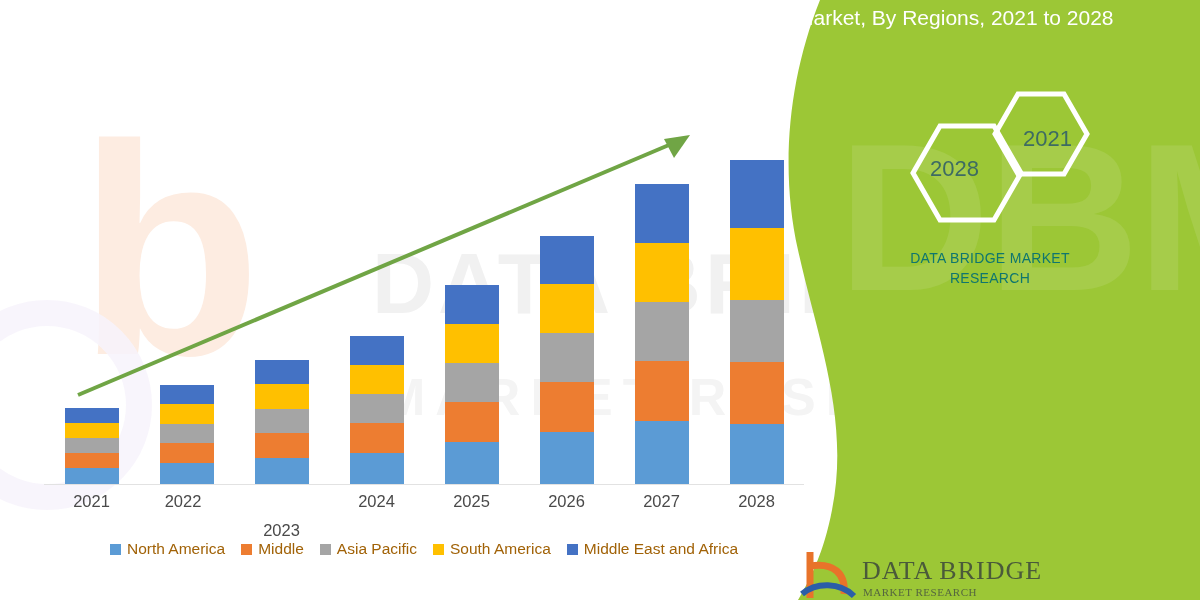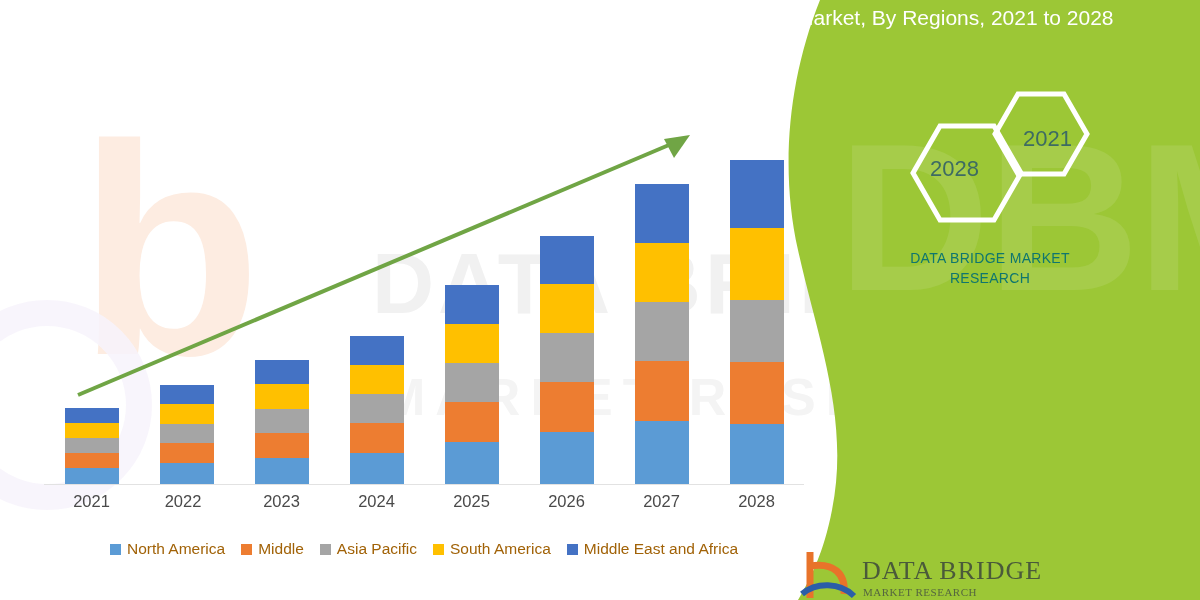--- a/index.html
+++ b/index.html
@@ -258,21 +258,21 @@
           <div class="seg" style="height: 60px; background: rgb(91, 155, 213);"></div>
           <div class="seg" style="height: 62px; background: rgb(237, 125, 49);"></div>
           <div class="seg" style="height: 62px; background: rgb(165, 165, 165);"></div>
           <div class="seg" style="height: 72px; background: rgb(255, 192, 0);"></div>
           <div class="seg" style="height: 68px; background: rgb(68, 114, 196);"></div>
         </div>
       </div>
     <div class="xlabels" id="xlabels">
         <div class="xlabel" style="left: 2.5px;">2021</div>
         <div class="xlabel" style="left: 94px;">2022</div>
-        <div class="xlabel" style="left: 192.5px;">2023</div>
+        <div class="xlabel" style="left: 192.5px; margin-top: 29px;">2023</div>
         <div class="xlabel" style="left: 287.5px;">2024</div>
         <div class="xlabel" style="left: 382.5px;">2025</div>
         <div class="xlabel" style="left: 477.5px;">2026</div>
         <div class="xlabel" style="left: 572.5px;">2027</div>
         <div class="xlabel" style="left: 667.5px;">2028</div>
       </div>
     <div class="legend" id="legend">
         <div class="legend-item">
           <span class="legend-swatch" style="background: rgb(91, 155, 213);"></span>
           <span class="legend-label">North America</span>

